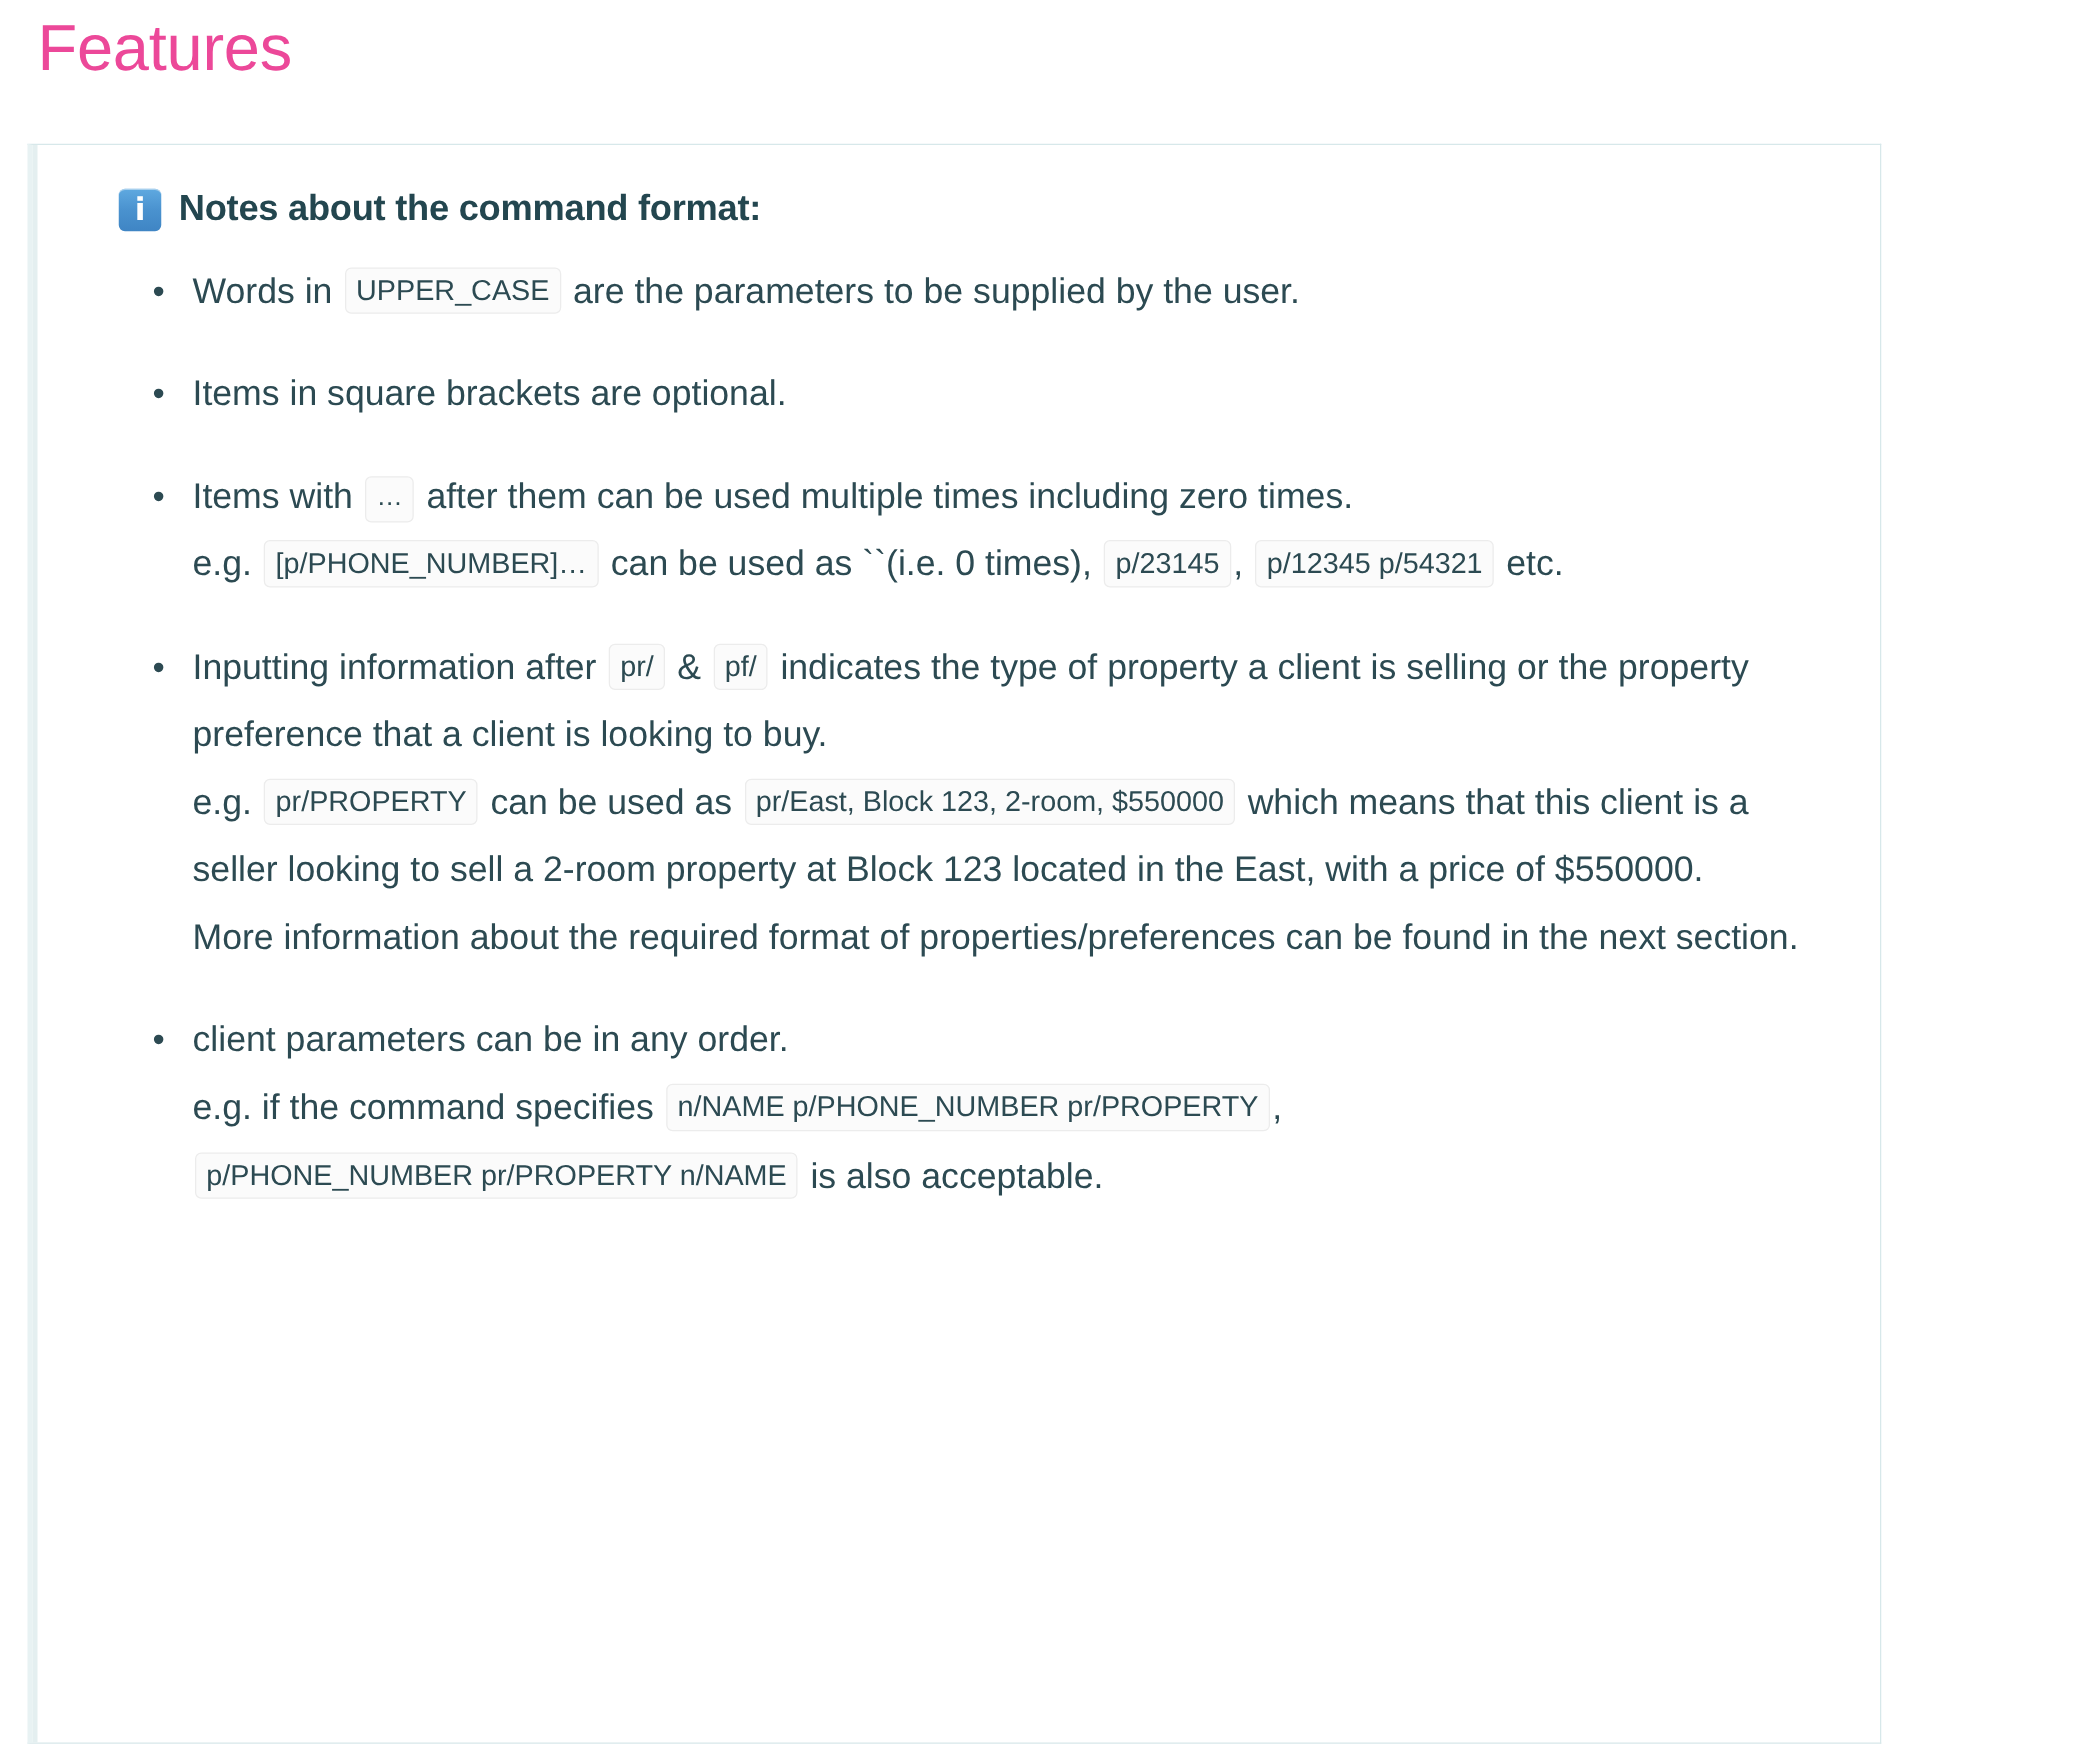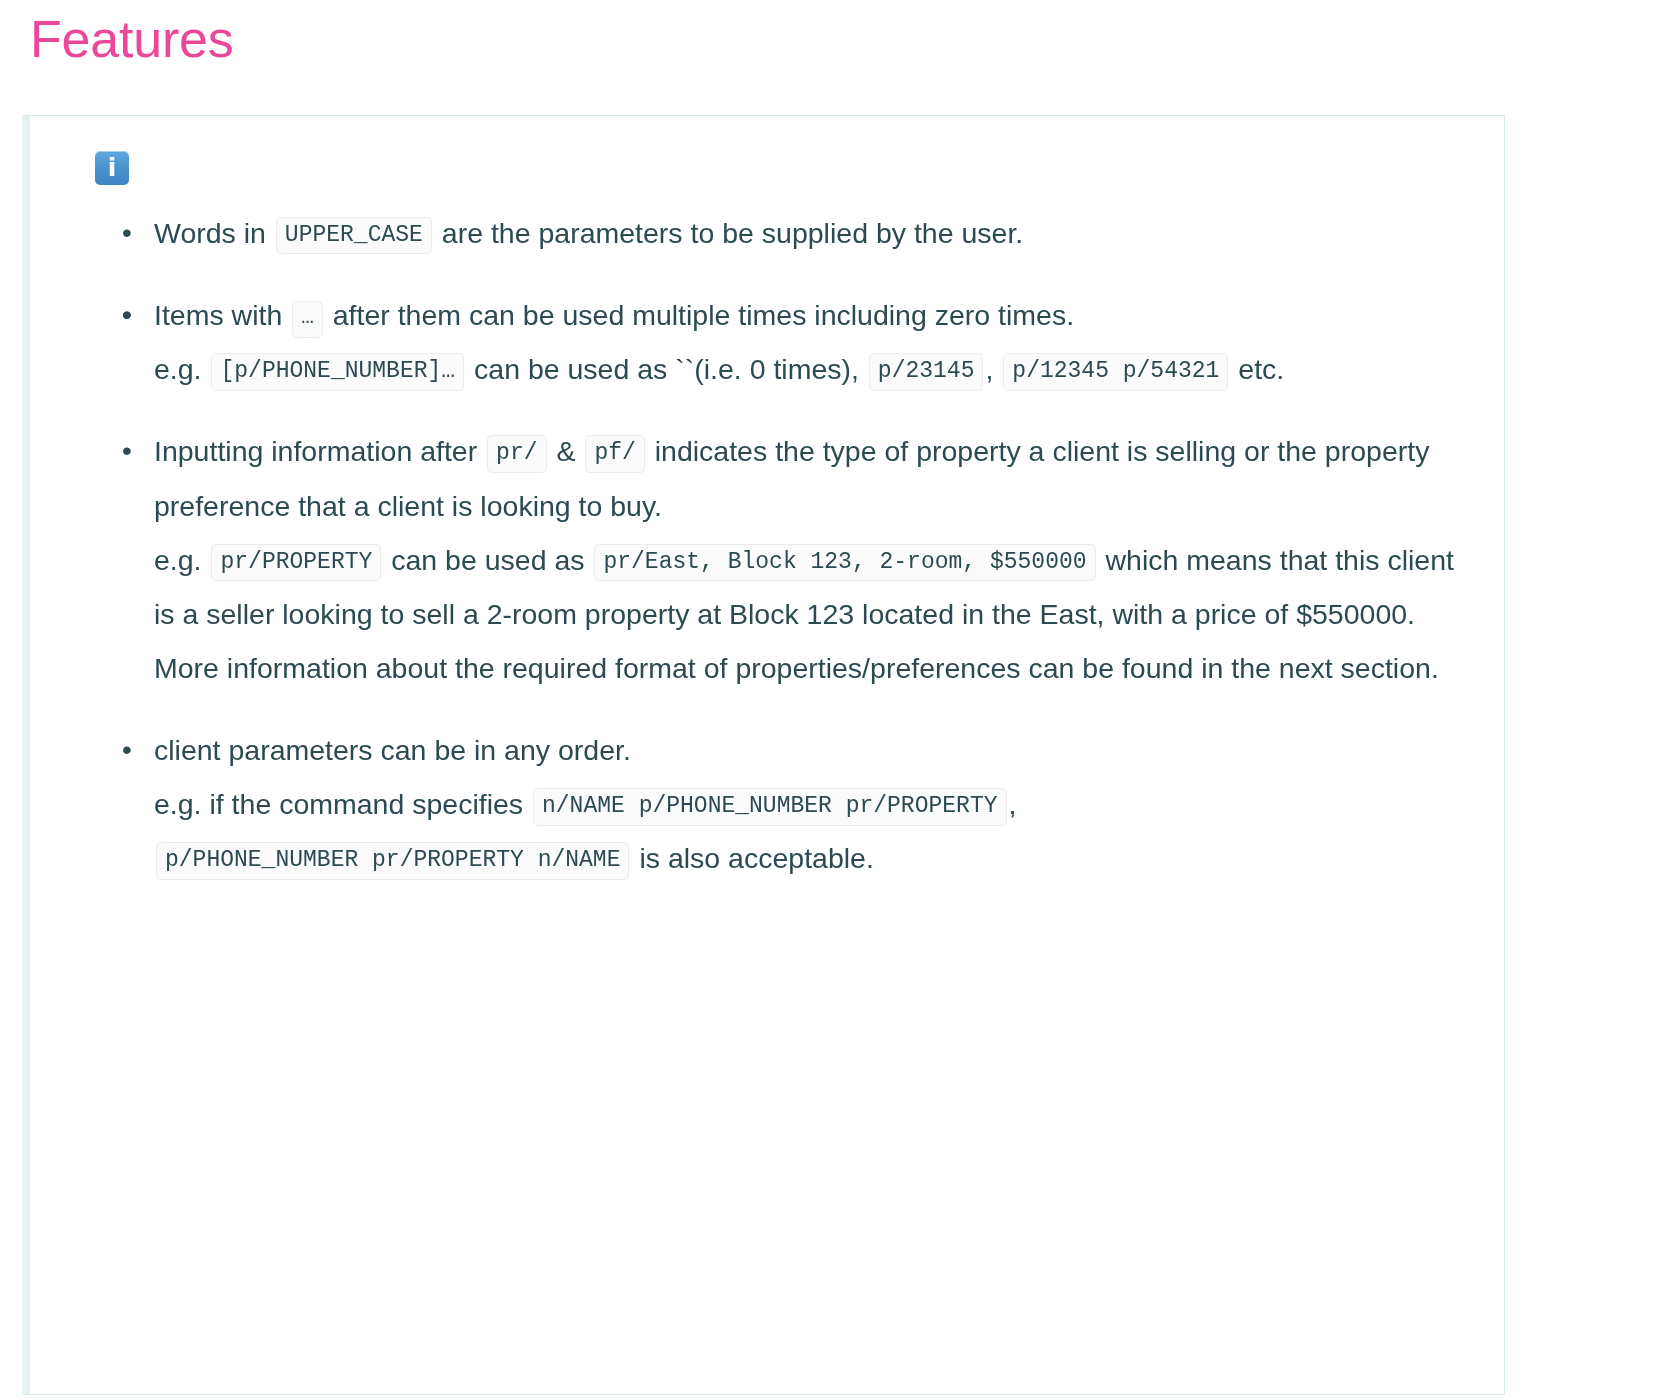--- a/index.html
+++ b/index.html
@@ -106,21 +106,21 @@
     width: 14px;
     text-align: center;
     font-size: 28px;
     line-height: 1.9;
     color: #2c4a52;
   }
   .line { display: block; }
 
   
   code {
-    font-family: Liberation Mono, monospace;
+    font-family: Liberation Sans, sans-serif;
     font-size: 23px;
     background: #fbfbfb;
     border: 1px solid #ececec;
     border-radius: 5px;
     padding: 4px 8px 5px 8px;
     color: #2c4a52;
     white-space: pre;
     line-height: 1.15;
     display: inline-block;
     vertical-align: 2px;
@@ -136,29 +136,31 @@
 
 <h1 class="page-title">Features</h1>
 
 <section class="callout">
   <div class="callout-left-rule"></div>
 
   <div class="callout-title">
     <span class="info-icon">
       <span>i</span>
     </span>
+    <span>Notes about the command format:</span>
   </div>
 
   <ul class="notes" id="notes-list">
       <li>
         <span class="bullet">•</span>
         <span class="line"><span>Words in </span><code>UPPER_CASE</code><span> are the parameters to be supplied by the user.</span></span>
       </li>
       <li>
         <span class="bullet">•</span>
+        <span class="line"><span>Items in square brackets are optional.</span></span>
       </li>
       <li>
         <span class="bullet">•</span>
         <span class="line"><span>Items with </span><code class="ellipsis">…</code><span> after them can be used multiple times including zero times.</span></span>
         <span class="line"><span>e.g. </span><code>[p/PHONE_NUMBER]…</code><span> can be used as ``(i.e. 0 times), </span><code>p/23145</code><span>, </span><code>p/12345 p/54321</code><span> etc.</span></span>
       </li>
       <li>
         <span class="bullet">•</span>
         <span class="line"><span>Inputting information after </span><code>pr/</code><span> &amp; </span><code>pf/</code><span> indicates the type of property a client is selling or the property preference that a client is looking to buy.</span></span>
         <span class="line"><span>e.g. </span><code>pr/PROPERTY</code><span> can be used as </span><code>pr/East, Block 123, 2-room, $550000</code><span> which means that this client is a seller looking to sell a 2-room property at Block 123 located in the East, with a price of $550000.</span></span>

